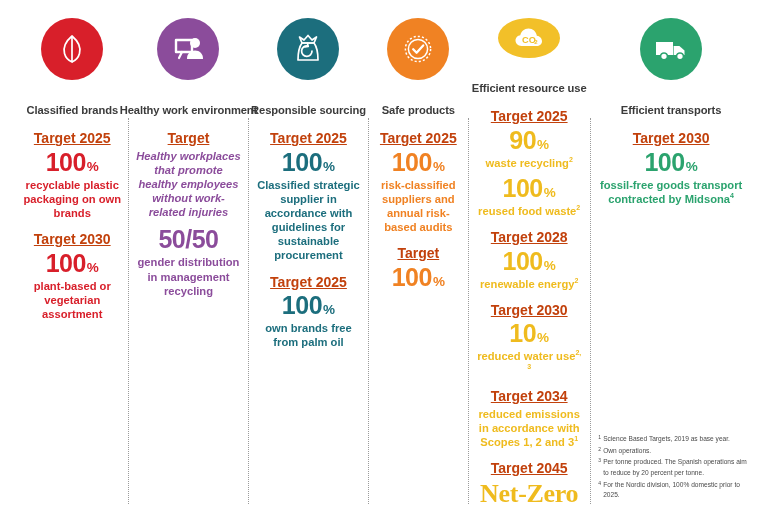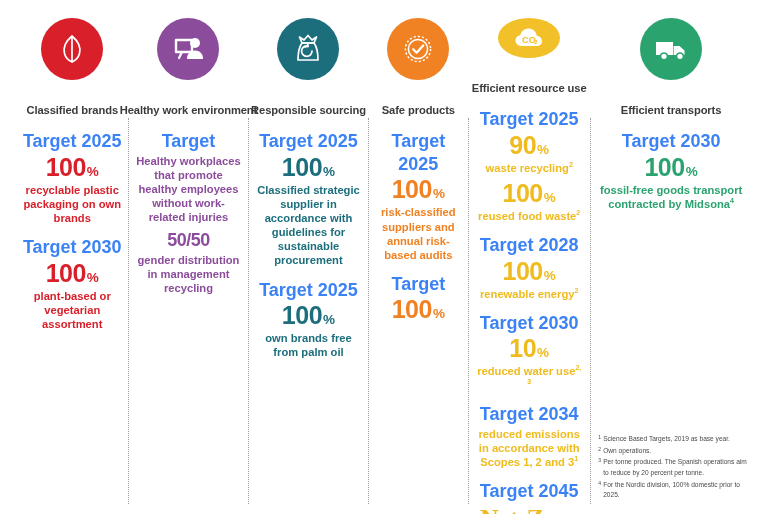--- a/index.html
+++ b/index.html
@@ -57,25 +57,26 @@
   }
   .blocks{
     margin-top:13px;
     width:100%;
     display:flex;
     flex-direction:column;
     align-items:center;
   }
   .block{margin-bottom:11px;width:100%;text-align:center;}
   .t-label{
-    font-size:18px;
-    font-weight:bold;
-    color:#3b82f6;
+    font-size:14px;
+    font-weight:bold;
+    color:#c2410c;
     line-height:1.25;
     margin-bottom:1px;
+    text-decoration:underline;
   }
   .t-big{
     font-weight:bold;
     font-size:25px;
     line-height:1.08;
     letter-spacing:-0.5px;
     margin:1px 0 2px 0;
   }
   .t-big .unit{
     font-size:13.5px;
@@ -162,22 +163,22 @@
         <path d="M8 11 H24 V23 H8 Z" fill="none" stroke="#ffffff" stroke-width="2.4" stroke-linejoin="round"></path>
         <path d="M14 23 L11 29" fill="none" stroke="#ffffff" stroke-width="2.2" stroke-linecap="round"></path>
         <circle cx="27" cy="14" r="5" fill="#ffffff"></circle>
         <path d="M19 30 C19 24.5 22.3 21.5 27 21.5 C31.7 21.5 35 24.5 35 30 Z" fill="#ffffff"></path>
       </svg>
     </div>
     <div class="cat-title">Healthy work environment</div>
     <div class="blocks">
       <div class="block">
         <div class="t-label">Target</div>
-        <div class="t-sub" style="color:#8B4C9B;">Healthy workplaces that promote healthy employees without work-related injuries</div>
-        <div class="t-big" style="color:#8B4C9B;font-size:18px;"><span>50/50</span></div>
+        <div class="t-sub" style="color:#8B4C9B;font-style:italic;">Healthy workplaces that promote healthy employees without work-related injuries</div>
+        <div class="t-big" style="color:#8B4C9B;font-size:25px;"><span>50/50</span></div>
         <div class="t-desc" style="color:#8B4C9B;">gender distribution in management recycling</div>
       </div>
     </div>
   </div>
 
   <div class="col c3">
     <div class="badge" style="background:#1C6E7D;">
       <svg width="40" height="40" viewBox="0 0 40 40">
         <path d="M14 14 L11.5 8 L16 11 L20 6.5 L24 11 L28.5 8 L26 14 Z" fill="none" stroke="#ffffff" stroke-width="1.7" stroke-linejoin="round"></path>
         <path d="M14 14 C11 18 10 24 10 31 H30 C30 24 29 18 26 14 Z" fill="none" stroke="#ffffff" stroke-width="1.7" stroke-linejoin="round"></path>

